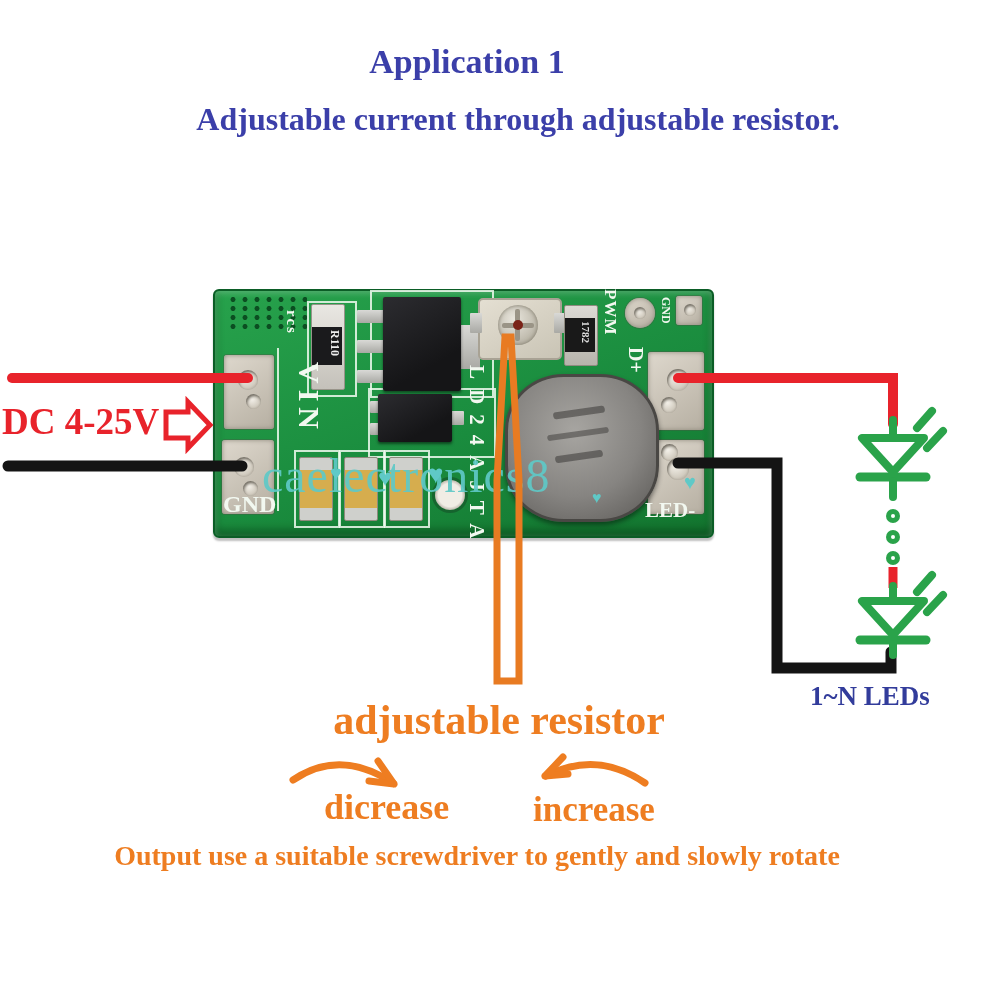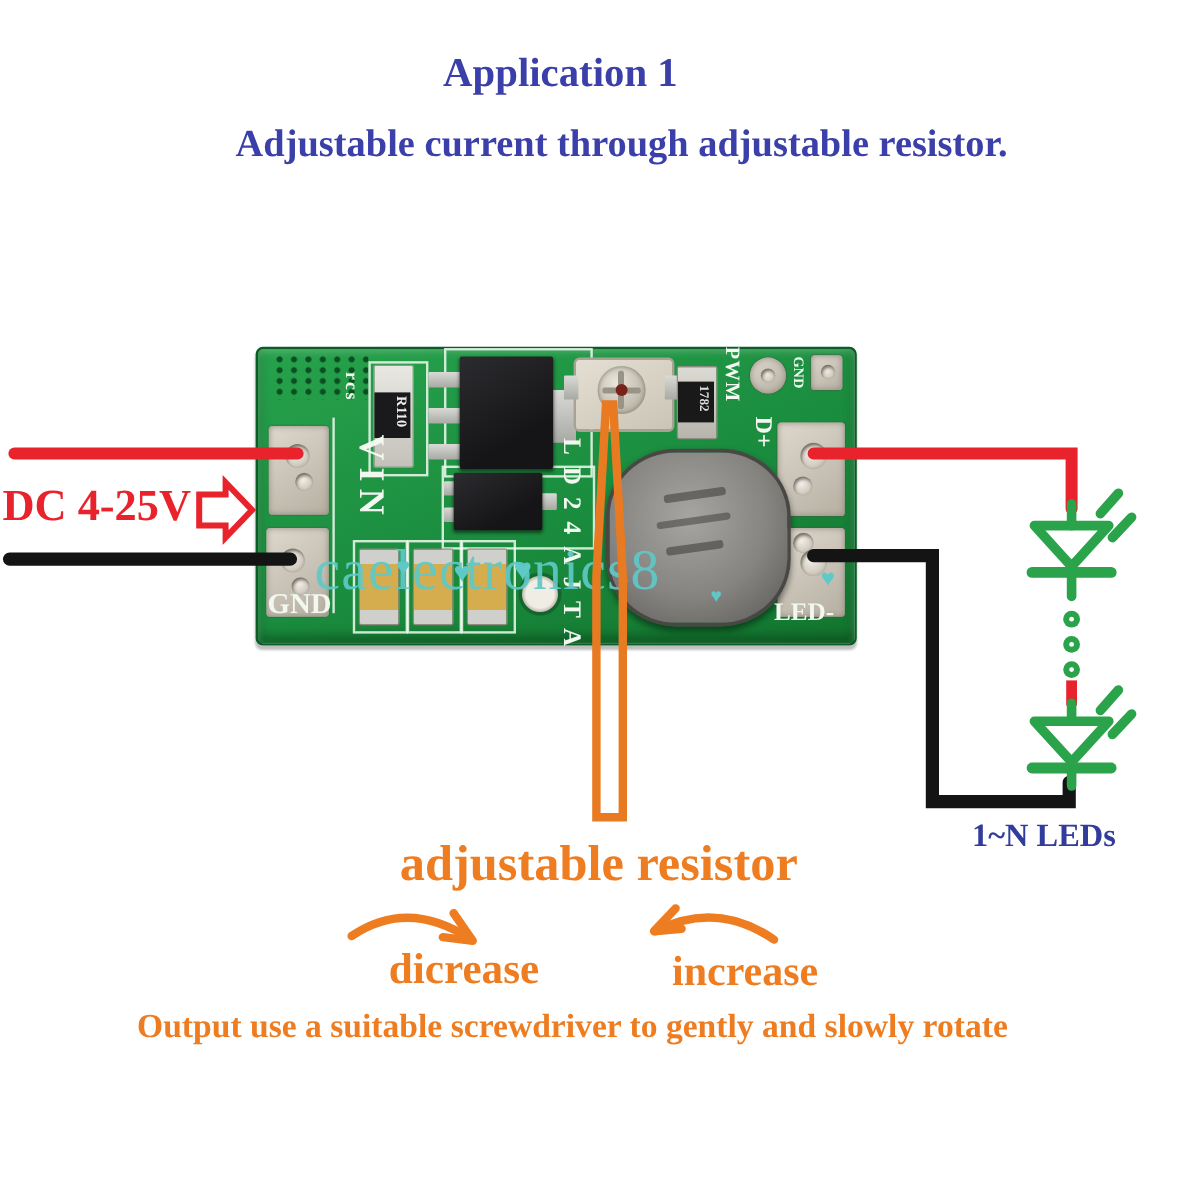--- a/index.html
+++ b/index.html
@@ -179,15 +179,15 @@
     <g stroke="#ee7d21" stroke-width="7" fill="none" stroke-linecap="round">
       <path d="M645,783 Q597,750 546,776"></path>
       <path d="M563,757 L545,776 M568,774 L545,776"></path>
     </g>
   </svg>
 
   <div class="abs red" style="left:2px;top:403px;font-size:37px;">DC 4-25V</div>
   <div class="abs navy" style="left:810px;top:683px;font-size:27px;">1~N LEDs</div>
   <div class="abs ctr orange" style="left:499px;top:699px;font-size:42px;">adjustable resistor</div>
   <div class="abs orange" style="left:278px;top:789px;font-size:36px;margin-left:46px;">dicrease</div>
-  <div class="abs orange" style="left:560px;top:792px;font-size:35px;">increase</div>
+  <div class="abs orange" style="left:533px;top:792px;font-size:35px;">increase</div>
   <div class="abs ctr orange" style="left:477px;top:842px;font-size:28px;">Output use a suitable screwdriver to gently and slowly rotate</div>
 </div>
 
 </body></html>

